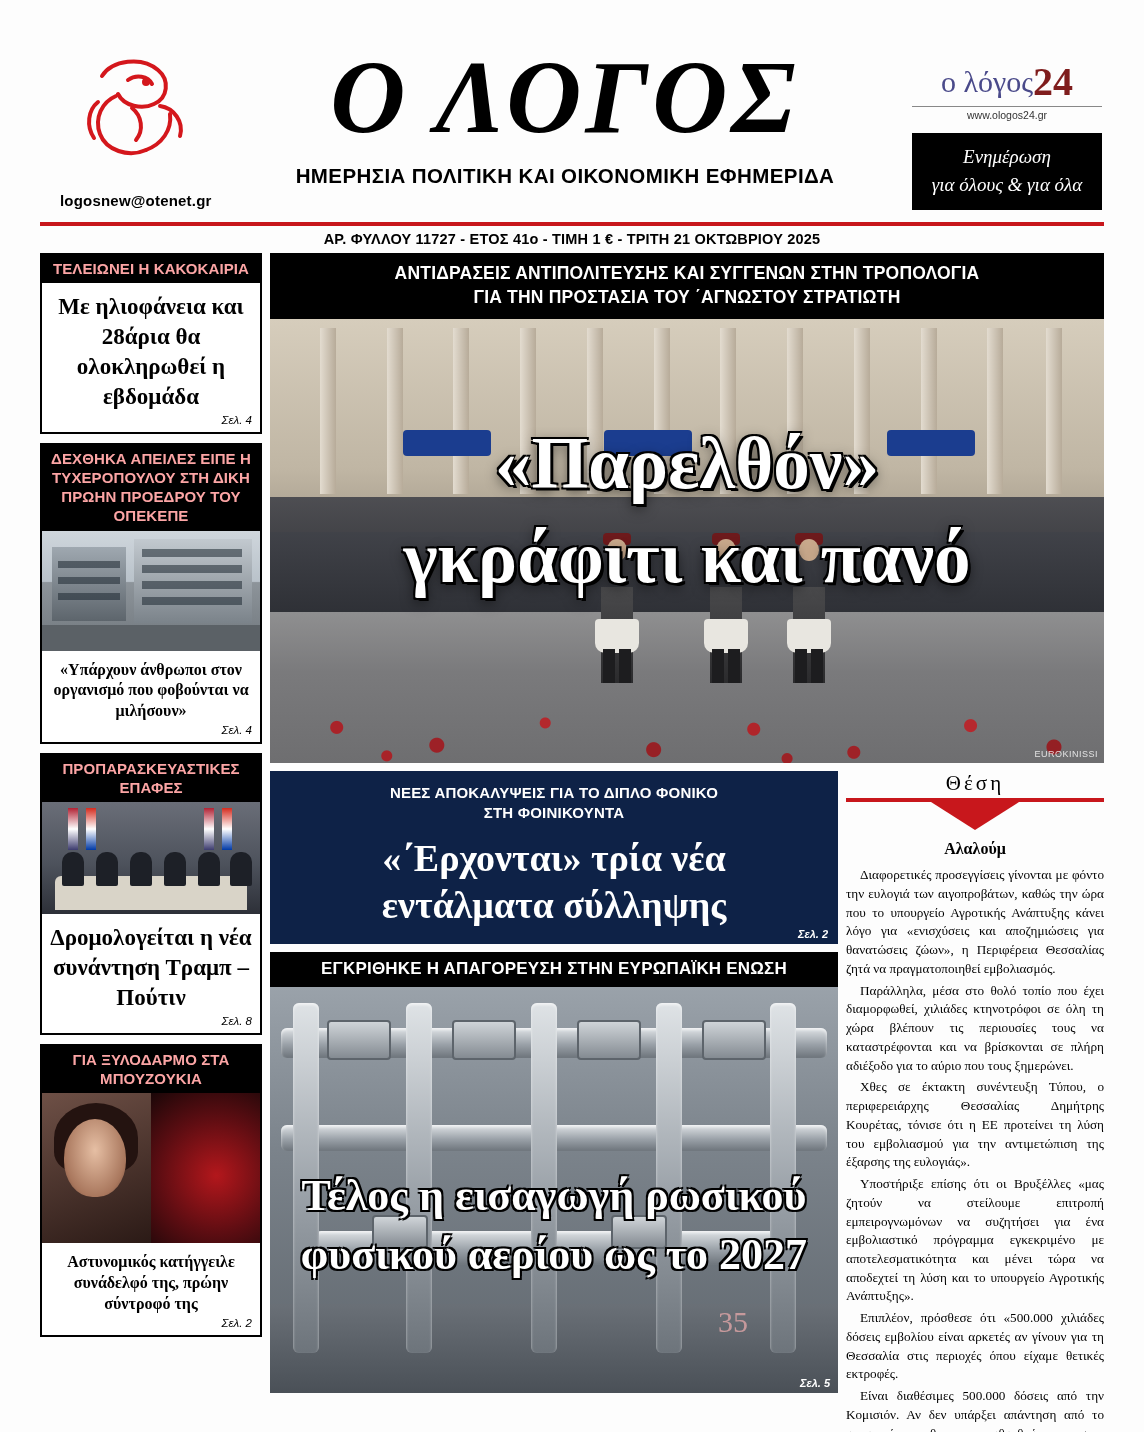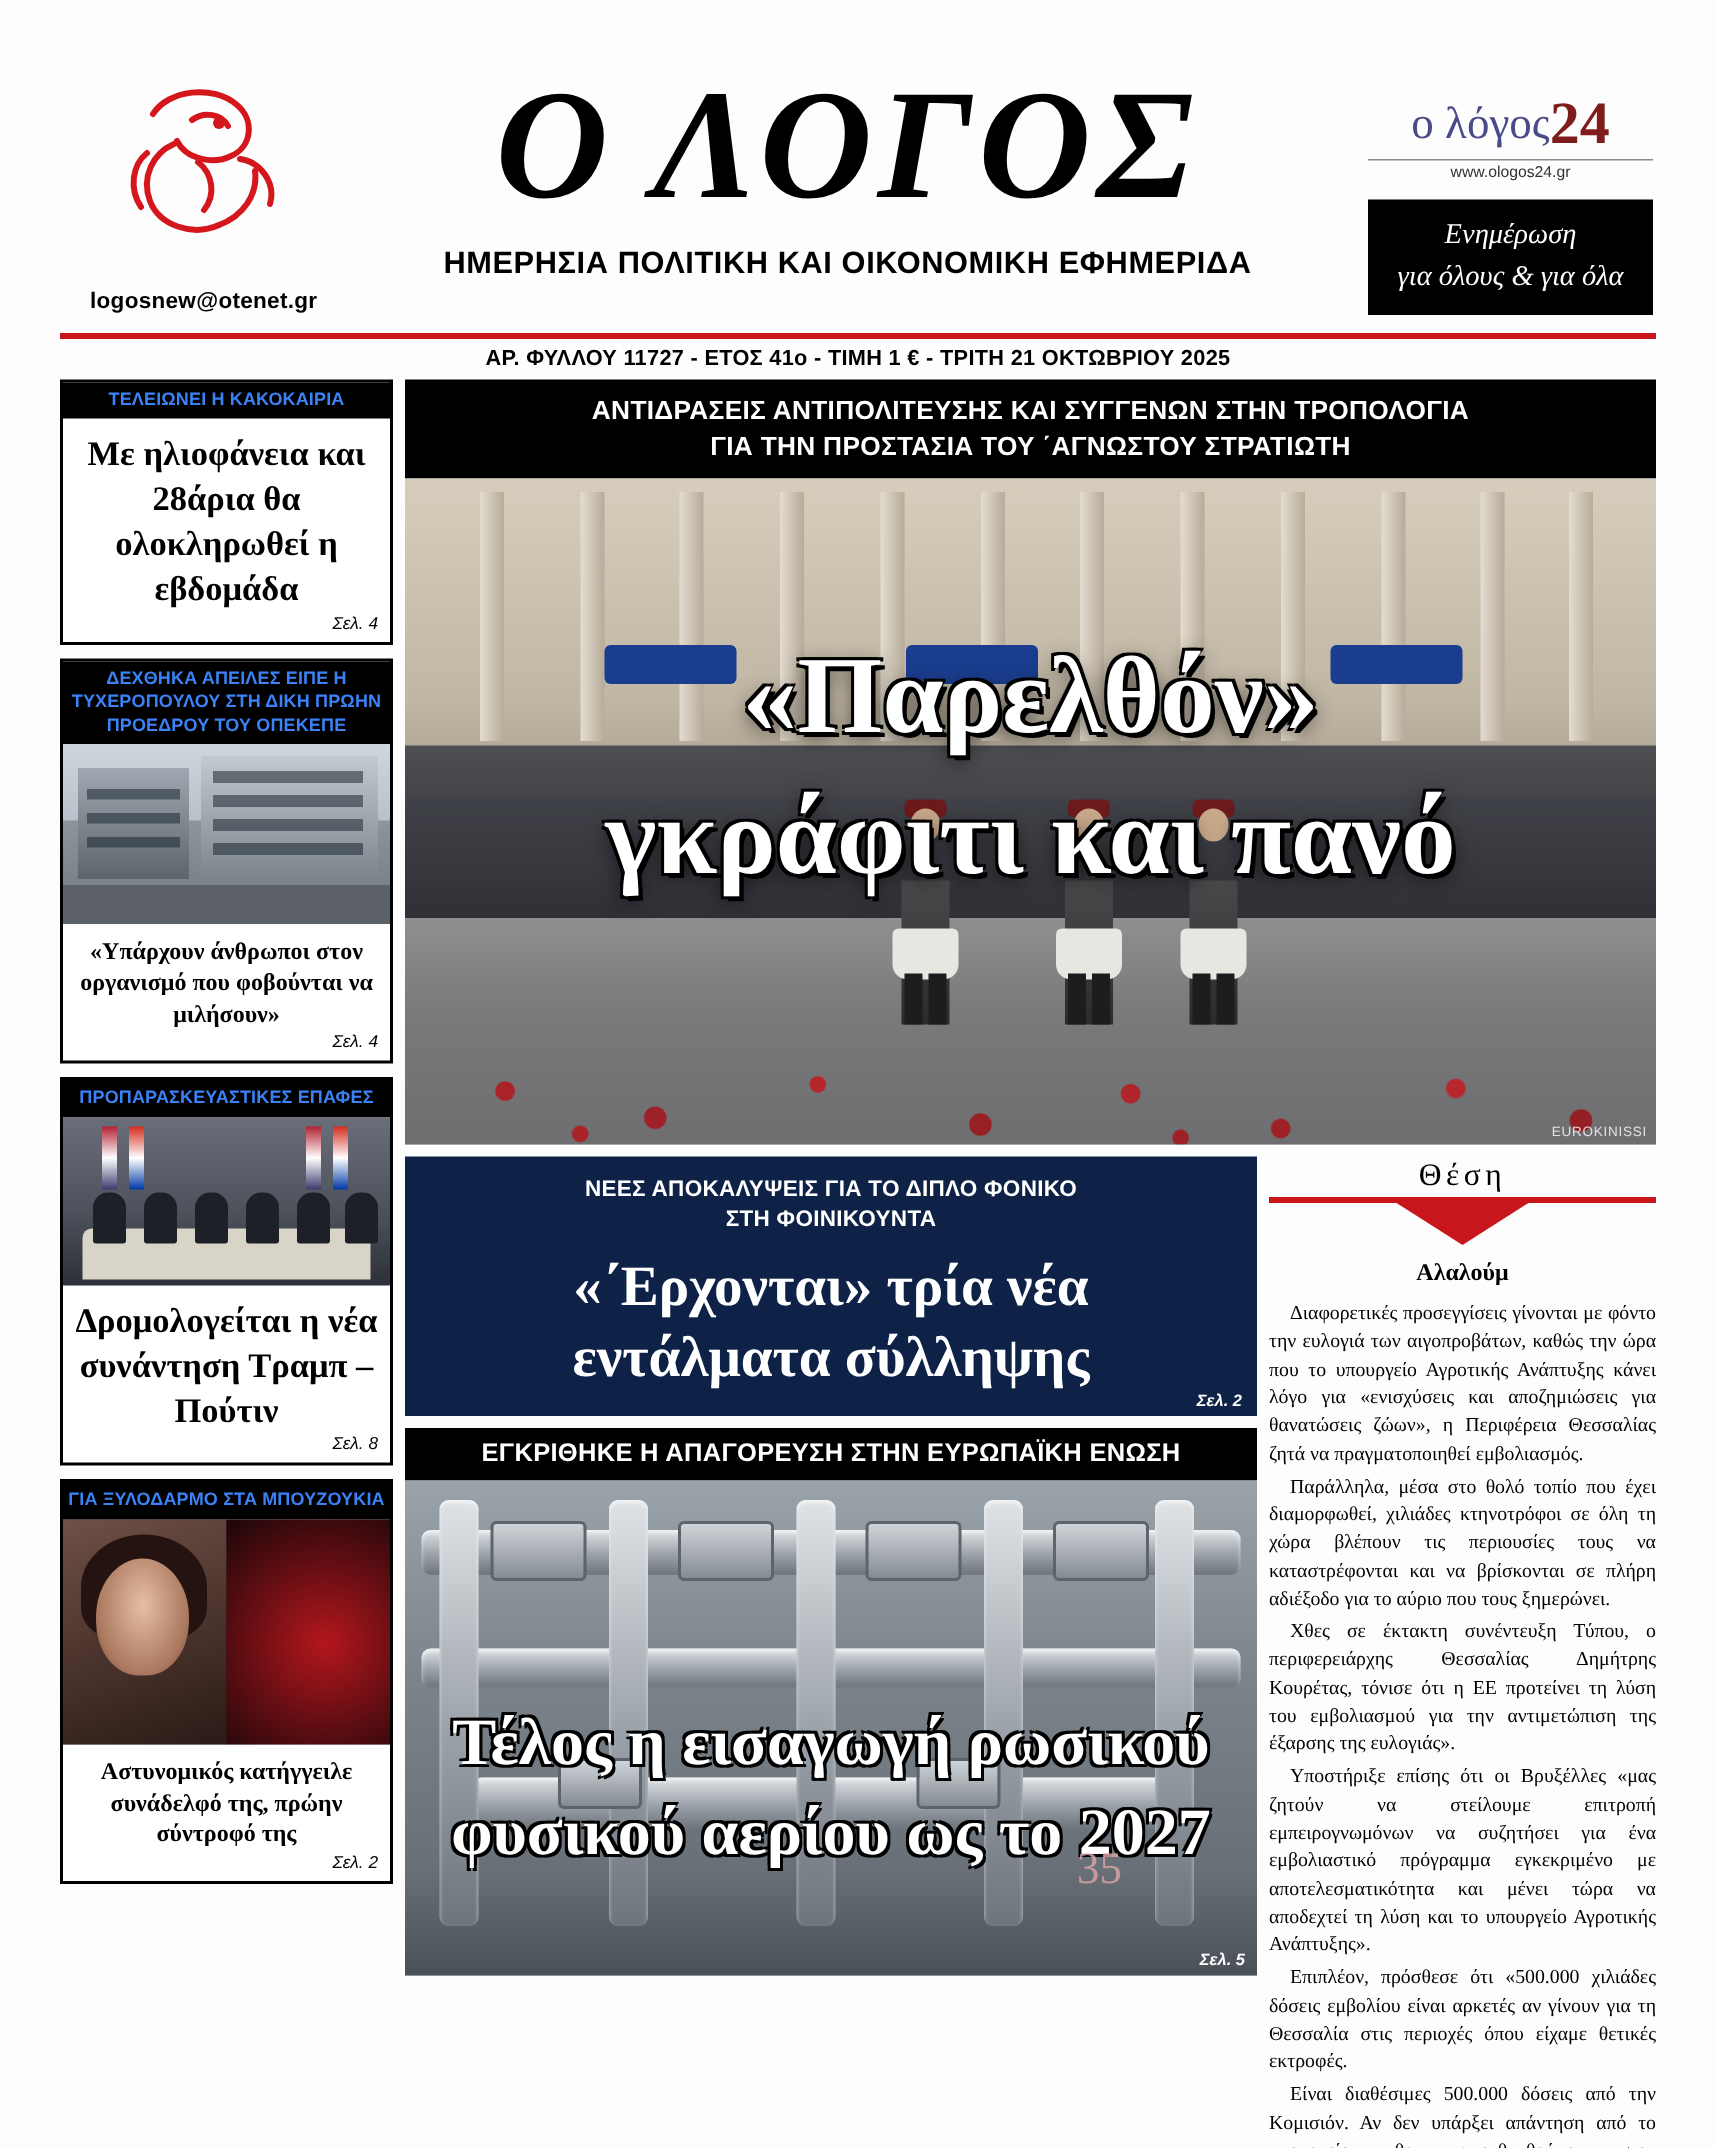--- a/index.html
+++ b/index.html
@@ -135,22 +135,22 @@
   }
 
   
   .teaser {
     border: 2px solid #000;
     margin-bottom: 9px;
     background: #fff;
   }
   .teaser-kicker {
     background: #000;
-    color: #3b82f6;
-    font-size: 12px;
+    color: #fca5a5;
+    font-size: 15px;
     font-weight: bold;
     text-align: center;
     padding: 4px 3px 5px;
     line-height: 1.28;
     letter-spacing: .1px;
   }
   .teaser-head {
     font-family: "Liberation Serif", serif;
     font-size: 23px;
     font-weight: bold;
@@ -379,21 +379,21 @@
     text-align: center;
     font-size: 17px;
     font-weight: bold;
     padding: 7px 8px 8px;
     margin-top: 8px;
     letter-spacing: .2px;
   }
 
   .gas {
     position: relative;
-    height: 330px;
+    height: 406px;
     overflow: hidden;
     background: #7e838a;
     margin-top: 0;
   }
   .gas .bg {
     position: absolute; inset: 0;
     background: linear-gradient(180deg,#9aa2aa 0%,#7b838b 40%,#5e656c 100%);
   }
   .gas .pipe {
     position: absolute;

